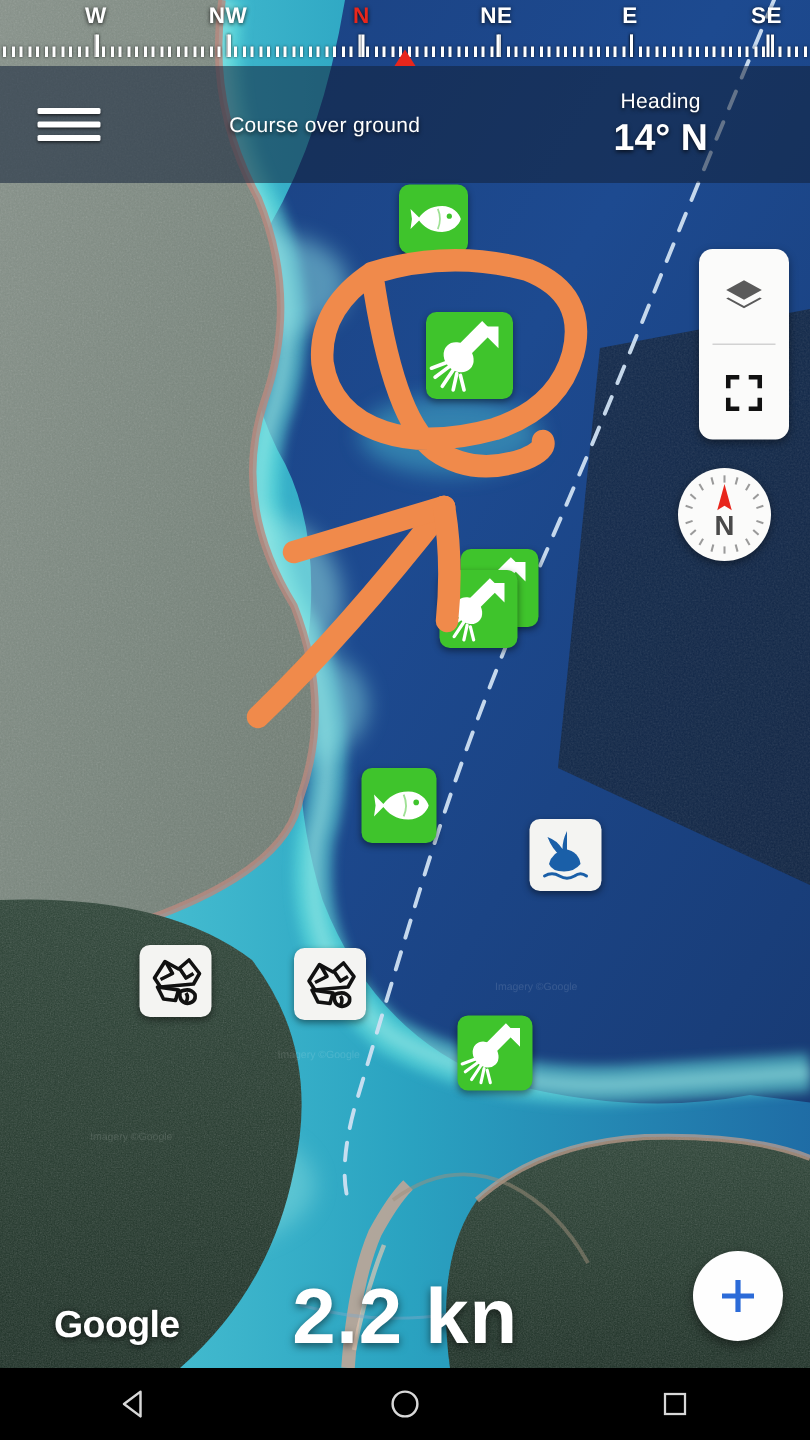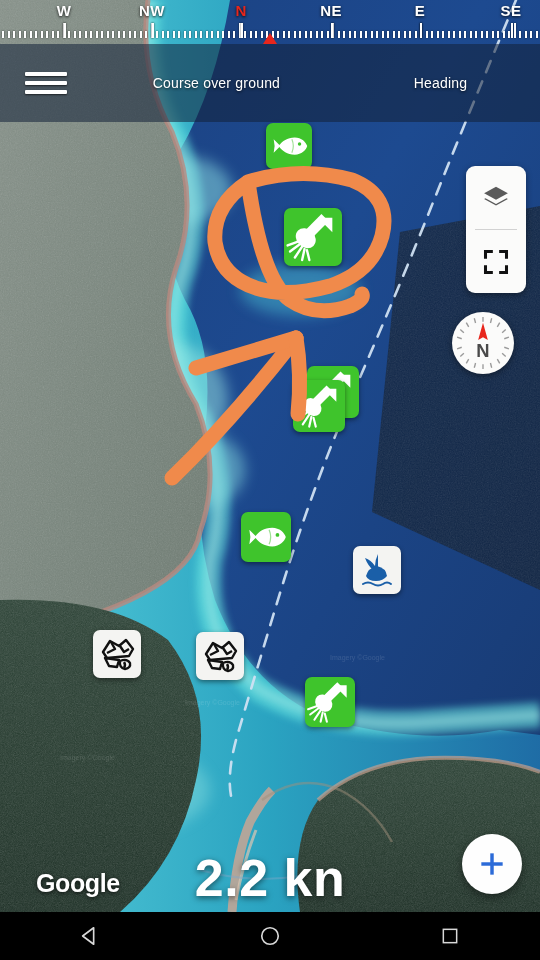--- a/index.html
+++ b/index.html
@@ -505,20 +505,21 @@
         <i></i>
           <i></i>
           <i></i>
       </div>
     </div>
     <div class="stat cog">
       <div class="label">Course over ground</div>
     </div>
     <div class="stat hdg">
       <div class="label">Heading</div>
+      <div class="value">14° N</div>
     </div>
   </div>
 
   <div id="map-controls">
     <div class="ctl-btn">
       <svg width="30" height="30" viewBox="0 0 24 24">
         <path d="M12 3 L21.5 8.2 L12 13.4 L2.5 8.2 Z" fill="#5a5a5a"></path>
         <path d="M3.6 12.2 L2.5 12.8 L12 18 L21.5 12.8 L20.4 12.2 L12 16.8 Z" fill="#5a5a5a"></path>
       </svg>
     </div>

